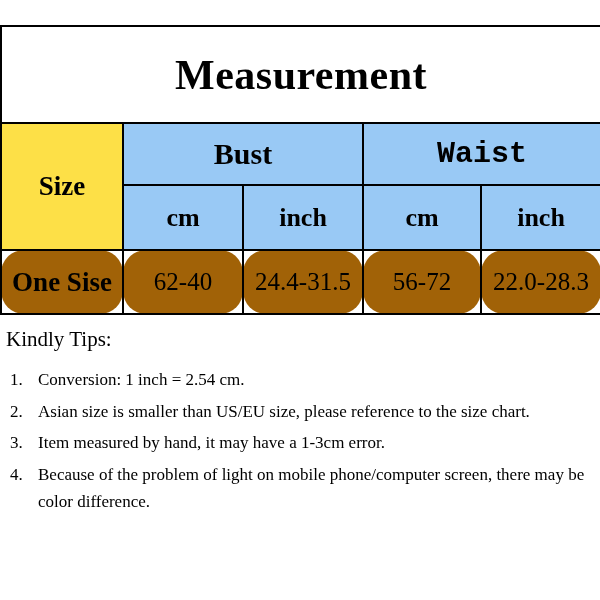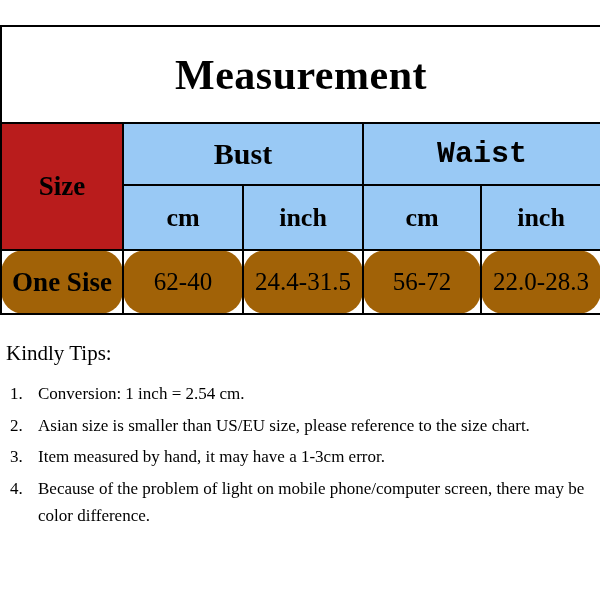--- a/index.html
+++ b/index.html
@@ -77,21 +77,21 @@
     border-radius: 23px;
   }
 
   .data-row td.rowlabel {
     font-size: 27px;
     font-weight: bold;
   }
 
   
   .tips {
-    padding: 26px 4px 0 4px;
+    padding: 12px 4px 0 4px;
   }
 
   .tips-title {
     font-size: 21px;
     font-weight: normal;
     margin: 0 0 14px 2px;
   }
 
   ol.tips-list {
     list-style: none;
@@ -125,21 +125,21 @@
         <col style="width:120px">
         <col style="width:120px">
         <col style="width:118px">
         <col style="width:120px">
       </colgroup>
       <tbody>
         <tr>
           <td class="title-cell" colspan="5">Measurement</td>
         </tr>
         <tr>
-          <td class="hdr hdr-size" rowspan="2" style="background: #b91c1c;">Size</td>
+          <td class="hdr hdr-size" rowspan="2" style="background: #fde047;">Size</td>
           <td class="hdr hdr-group" colspan="2" style="background: rgb(153, 201, 245);">Bust</td>
           <td class="hdr hdr-group" colspan="2" style="background: rgb(153, 201, 245); font-family: Liberation Mono, monospace;">Waist</td>
         </tr>
         <tr>
           <td class="hdr hdr-unit" style="background: rgb(153, 201, 245);">cm</td>
           <td class="hdr hdr-unit" style="background: rgb(153, 201, 245);">inch</td>
           <td class="hdr hdr-unit" style="background: rgb(153, 201, 245);">cm</td>
           <td class="hdr hdr-unit" style="background: rgb(153, 201, 245);">inch</td>
         </tr>
         <tr class="data-row">

